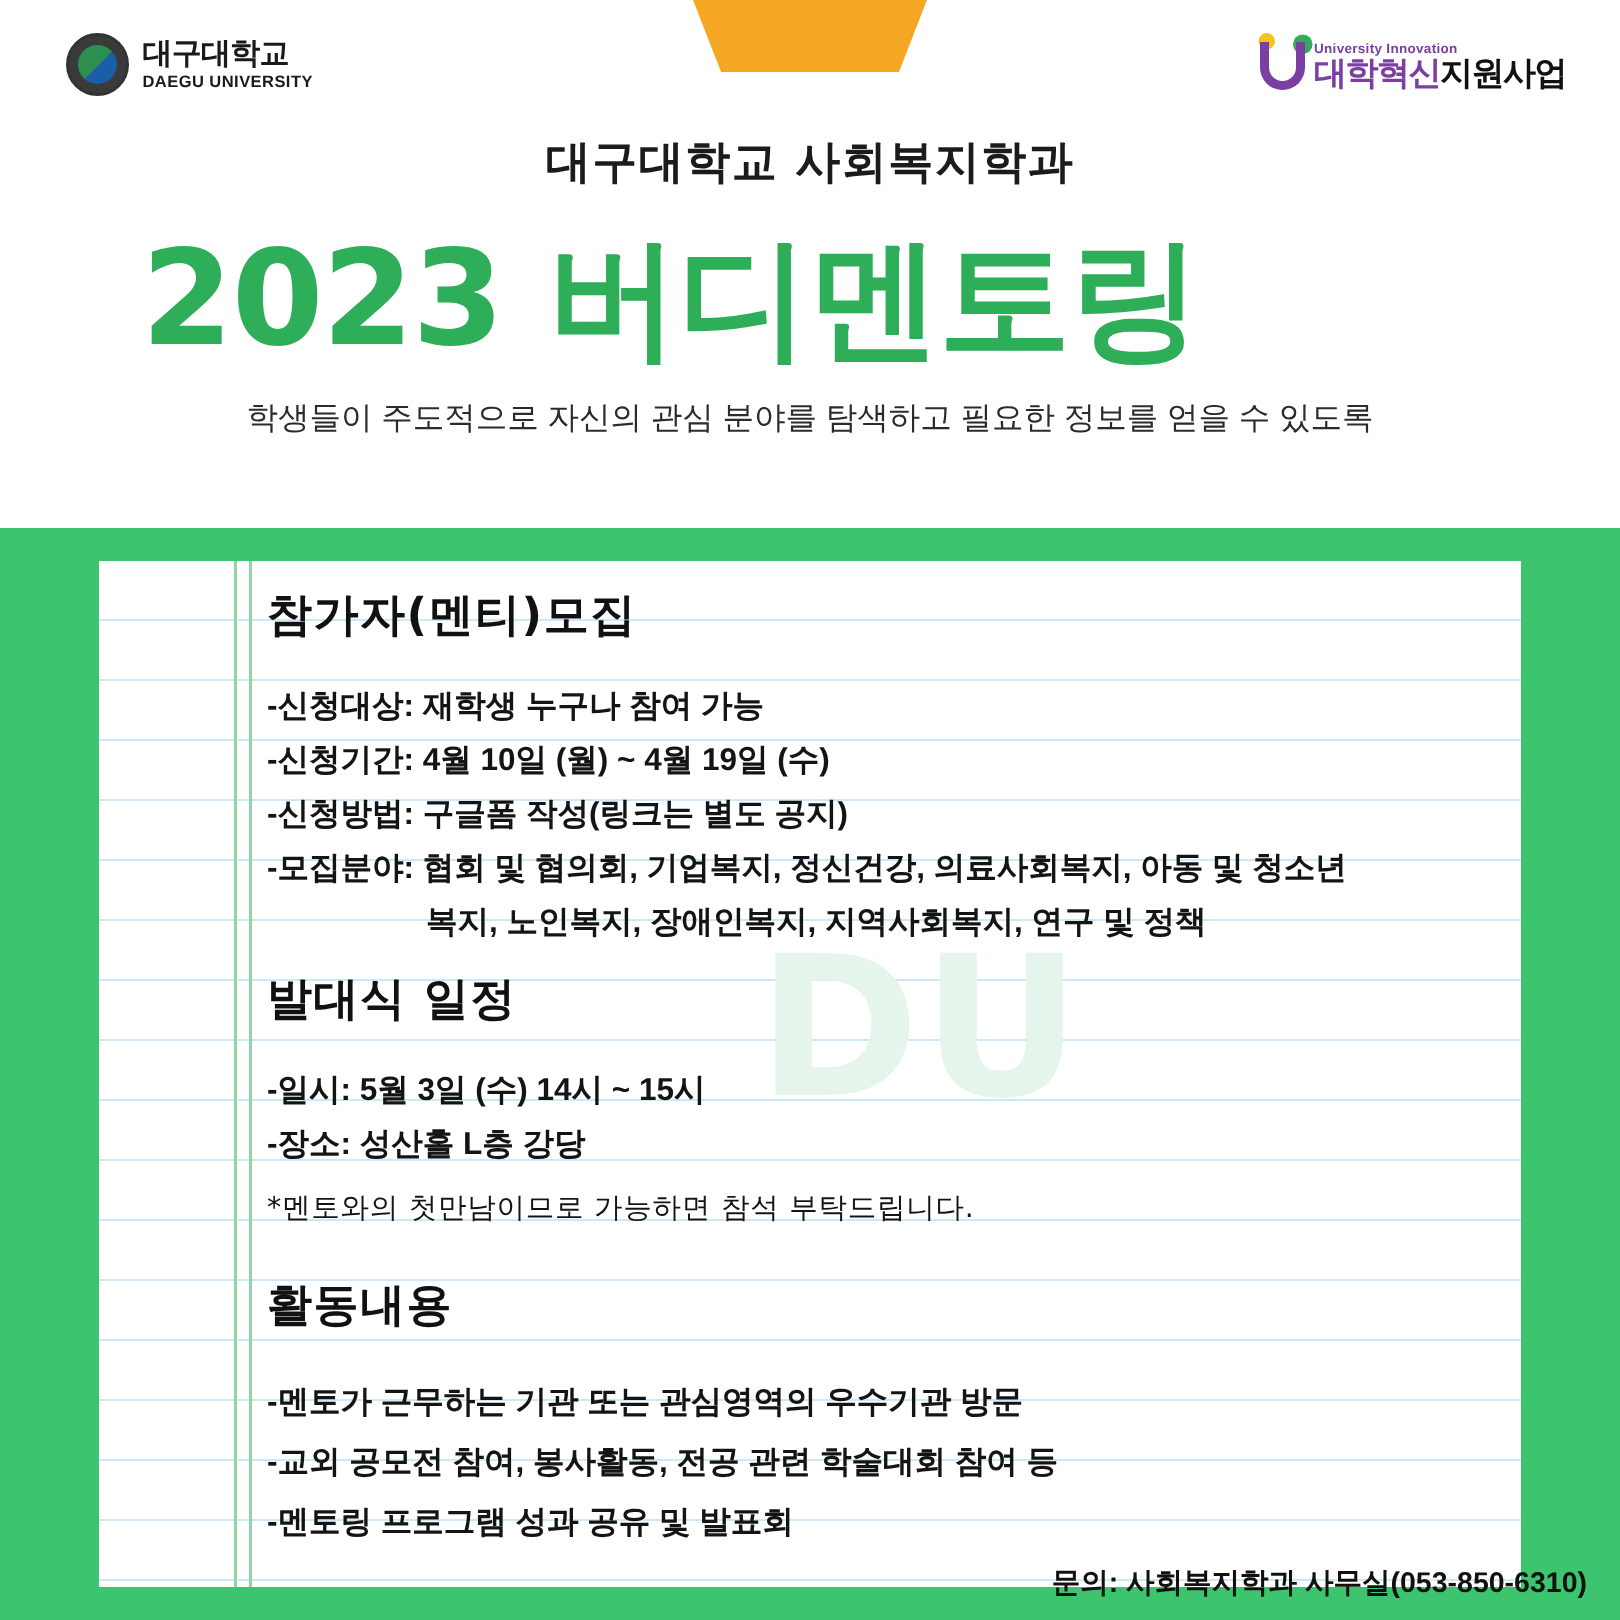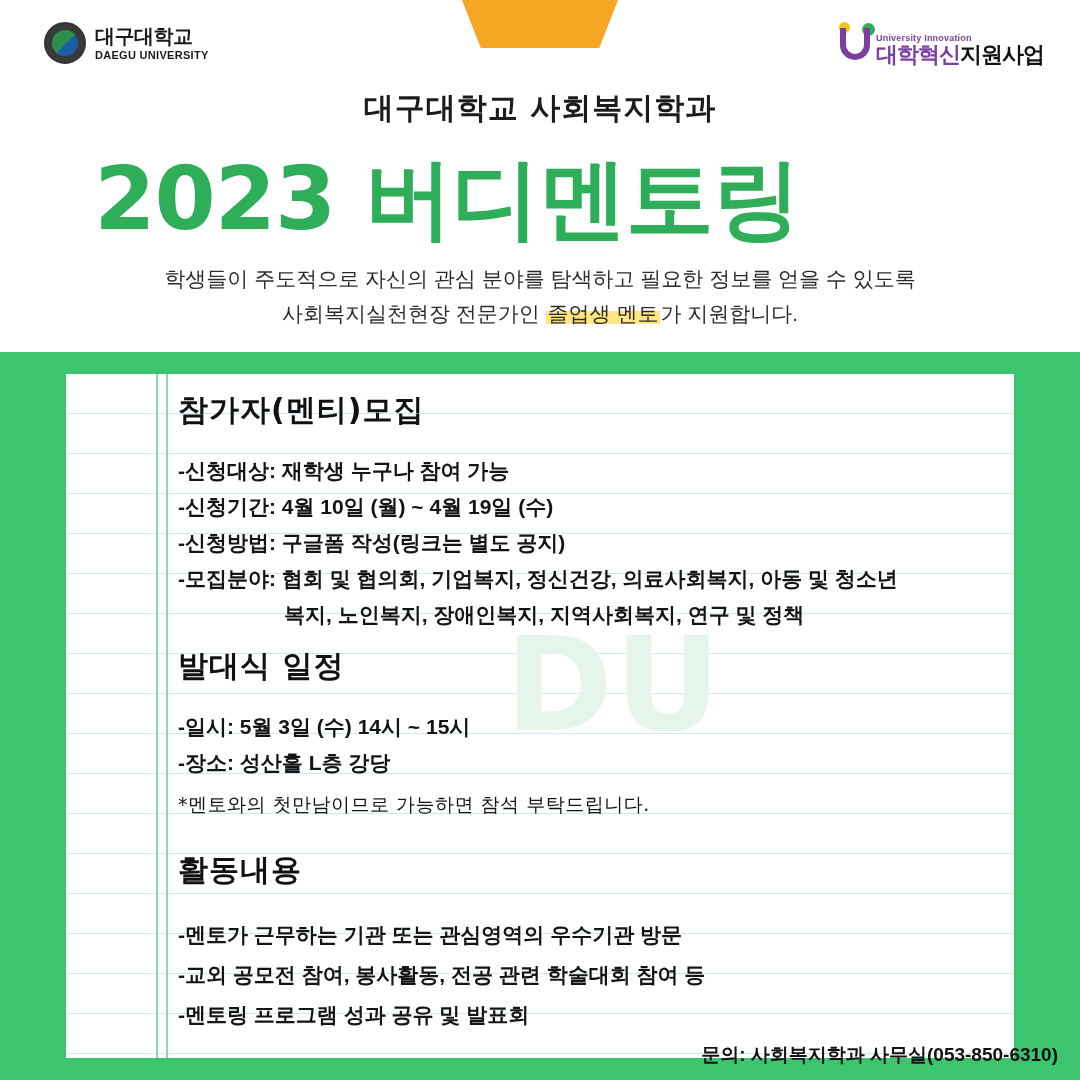--- a/index.html
+++ b/index.html
@@ -33,21 +33,21 @@
     border: 2px solid #333; position: relative; flex: none;
   }
   .du-seal::after {
     content: ""; position: absolute; inset: 6px; border-radius: 50%;
     background: linear-gradient(135deg, #2d8f4e 0 52%, #1b5ea8 52% 100%);
   }
   .du-text-ko { font-size: 20px; font-weight: bold; color: #1a1a1a; letter-spacing: -0.5px; line-height: 1.05; }
   .du-text-en { font-size: 11px; font-weight: bold; color: #1a1a1a; letter-spacing: 0.3px; margin-top: 2px; }
 
   
-  .innov-logo { position: absolute; top: 22px; right: 36px; display: flex; align-items: flex-end; gap: 2px; }
+  .innov-logo { position: absolute; top: 22px; right: 36px; display: flex; align-items: center; gap: 2px; }
   .innov-mark { width: 36px; height: 44px; position: relative; flex: none; }
   .innov-mark .u-shape {
     position: absolute; left: 2px; top: 6px; width: 30px; height: 32px;
     border: 6px solid #7a3fa0; border-top: none;
     border-radius: 0 0 16px 16px;
   }
   .innov-mark .dot-y {
     position: absolute; left: 1px; top: 0px; width: 11px; height: 11px; border-radius: 50%; background: #F5C518;
   }
   .innov-mark .dot-g {
@@ -169,21 +169,20 @@
     </div>
 
     <div class="subtitle-wrap">
       <div class="subtitle-hl"><span>대구대학교 사회복지학과</span></div>
     </div>
 
     <div class="main-title">2023 버디멘토링</div>
 
     <div class="desc">
       <div>학생들이 주도적으로 자신의 관심 분야를 탐색하고 필요한 정보를 얻을 수 있도록</div>
-      <div><span>사회복지실천현장 전문가인 </span><span class="hl-yellow">졸업생 멘토</span><span>가 지원합니다.</span></div>
     </div>
   </div>
 
   <div class="green-body">
 
     <div class="paper">
       <div class="rules"></div>
       <div class="margin-l1"></div>
       <div class="margin-l2"></div>
       <div class="watermark">DU</div>

